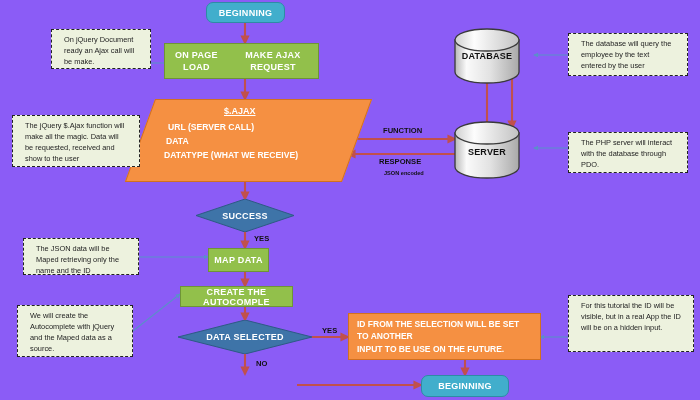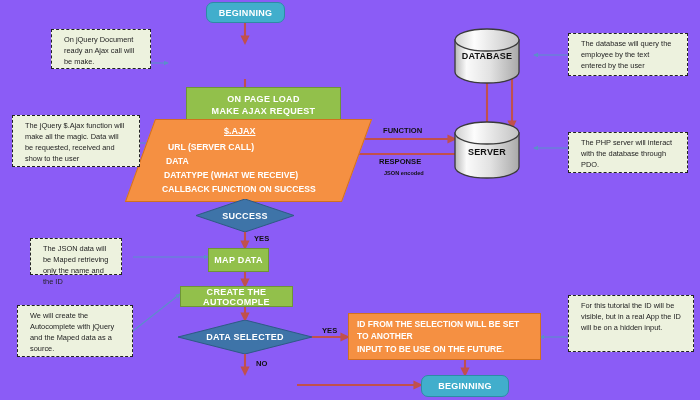--- a/index.html
+++ b/index.html
@@ -61,21 +61,20 @@
     line-height: 1.45;
   }
   
   .parallelogram {
     background: #F59042;
     border: 1.2px solid #D2701F;
     transform: skewX(-20deg);
   }
   .para-wrap {
     position: absolute;
-    margin-top: 20px;
   }
   .para-text {
     position: absolute;
     color: #ffffff;
     font-size: 8.6px;
     font-weight: bold;
     line-height: 1.42;
     white-space: nowrap;
   }
   .para-title {
@@ -224,32 +223,31 @@
     <g stroke="#3A3A3A" stroke-width="1.3">
       <path d="M455,133 L455,167 A32,11 0 0 0 519,167 L519,133 Z" fill="url(#cyl-body)"></path>
       <ellipse cx="487" cy="133" rx="32" ry="11" fill="url(#cyl-top)"></ellipse>
     </g>
   </svg>
 
   <div class="node terminator" style="left:206px; top:2px; width:79px; height:21px;">
     <span>BEGINNING</span>
   </div>
 
-  <div class="node process" style="left:186px; top:43px; width:155px; height:36px; flex-direction:column; line-height:1.35;margin-top:44px;">
+  <div class="node process" style="left:164px; top:43px; width:155px; height:36px; line-height:1.35;">
     <span>ON PAGE LOAD</span>
     <span>MAKE AJAX REQUEST</span>
   </div>
 
   <div class="para-wrap" style="left:140px; top:99px; width:215px; height:81px;">
     <div class="parallelogram" style="position:absolute; left:0; top:0; width:215px; height:81px;"></div>
     <div class="para-title" style="left:84px; top:7px;">$.AJAX</div>
     <div class="para-text" style="left:28px; top:22px;">URL (SERVER CALL)</div>
     <div class="para-text" style="left:26px; top:36px;">DATA</div>
     <div class="para-text" style="left:24px; top:50px;">DATATYPE (WHAT WE RECEIVE)</div>
-    <div class="para-text" style="left:22px; top:64px;">CALLBACK FUNCTION ON SUCCESS</div>
   </div>
 
   <div class="cyl-wrap" style="left:447px; top:0px; width:80px; height:90px;">
     <div class="cyl-label" style="top:51px;">DATABASE</div>
   </div>
 
   <div class="cyl-wrap" style="left:447px; top:0px; width:80px; height:190px;">
     <div class="cyl-label" style="top:147px;">SERVER</div>
   </div>
 
@@ -296,21 +294,21 @@
   <div class="edge-label" style="left:256px; top:359px;">NO</div>
 
   <div class="note" style="left:19px; top:29px; width:100px; height:40px;margin-left:32px;">
     <span>On jQuery Document ready an Ajax call will be make.</span>
   </div>
 
   <div class="note" style="left:12px; top:115px; width:128px; height:52px;">
     <span>The jQuery $.Ajax function will make all the magic. Data will be requested, received and show to the user</span>
   </div>
 
-  <div class="note" style="left:30px; top:238px; width:92px; height:37px;">
+  <div class="note" style="left:23px; top:238px; width:116px; height:37px;">
     <span>The JSON data will be Maped retrieving only the name and the ID</span>
   </div>
 
   <div class="note" style="left:17px; top:305px; width:116px; height:52px;">
     <span>We will create the Autocomplete with jQuery and the Maped data as a source.</span>
   </div>
 
   <div class="note" style="left:568px; top:33px; width:120px; height:43px;">
     <span>The database will query the employee by the text entered by the user</span>
   </div>

